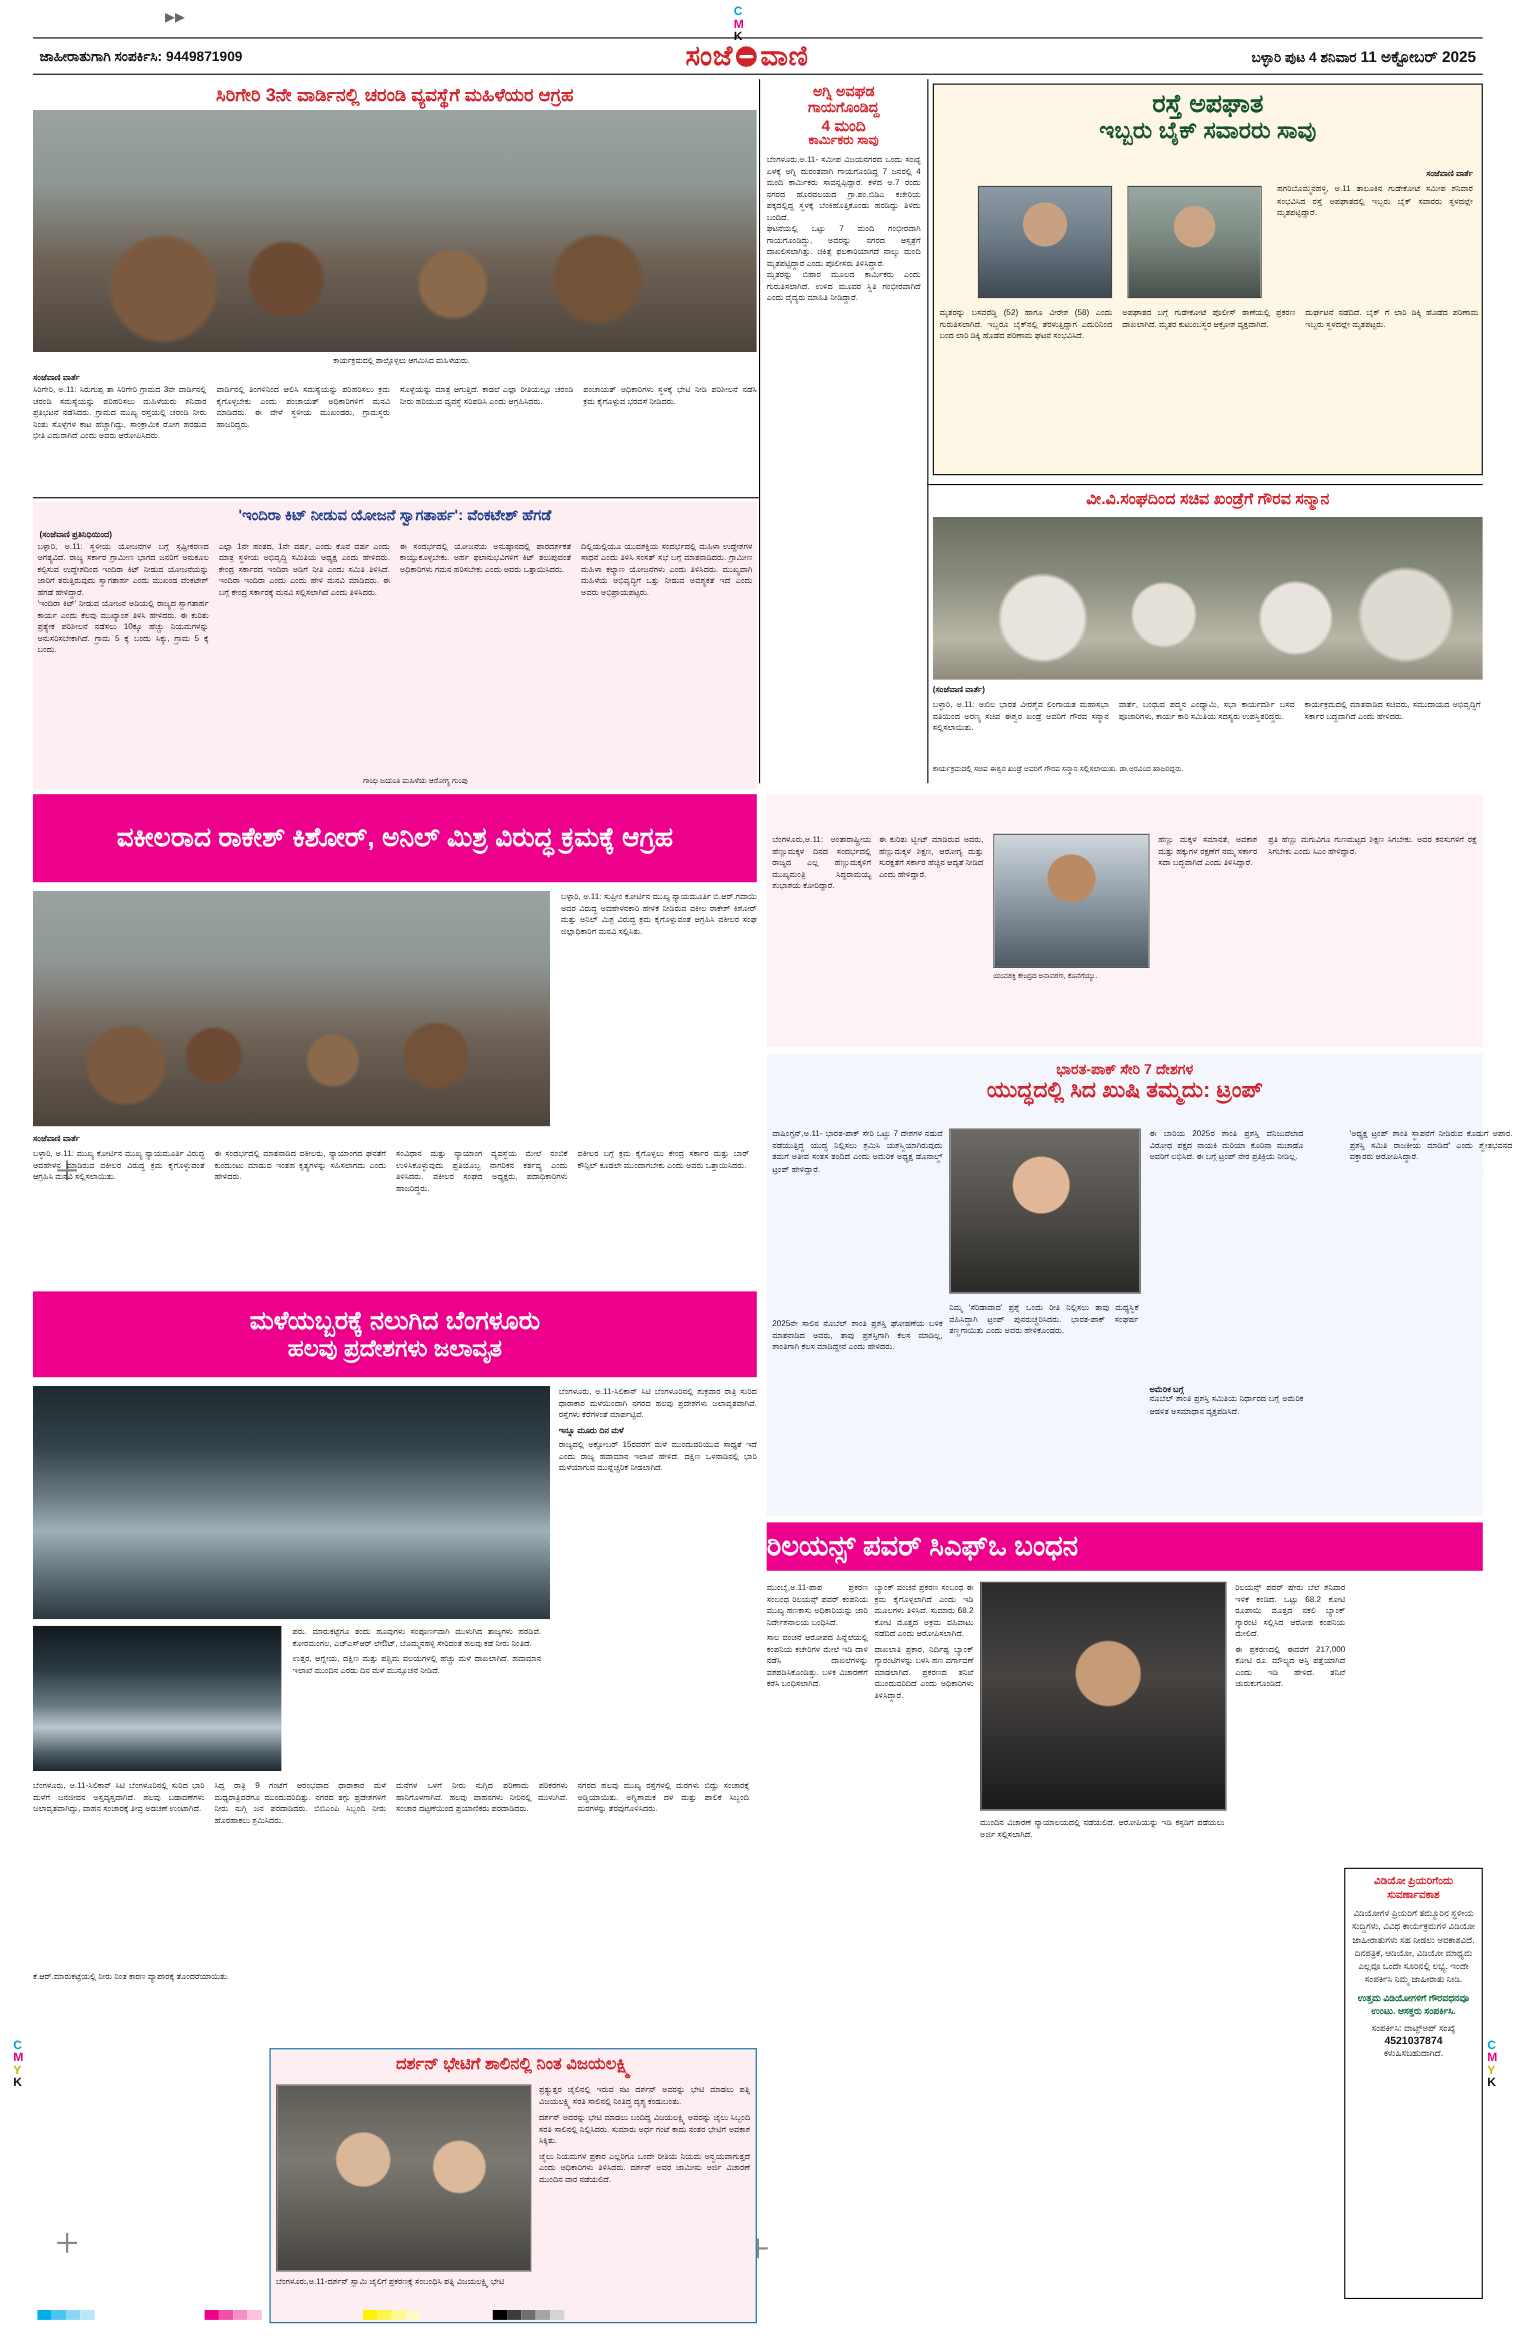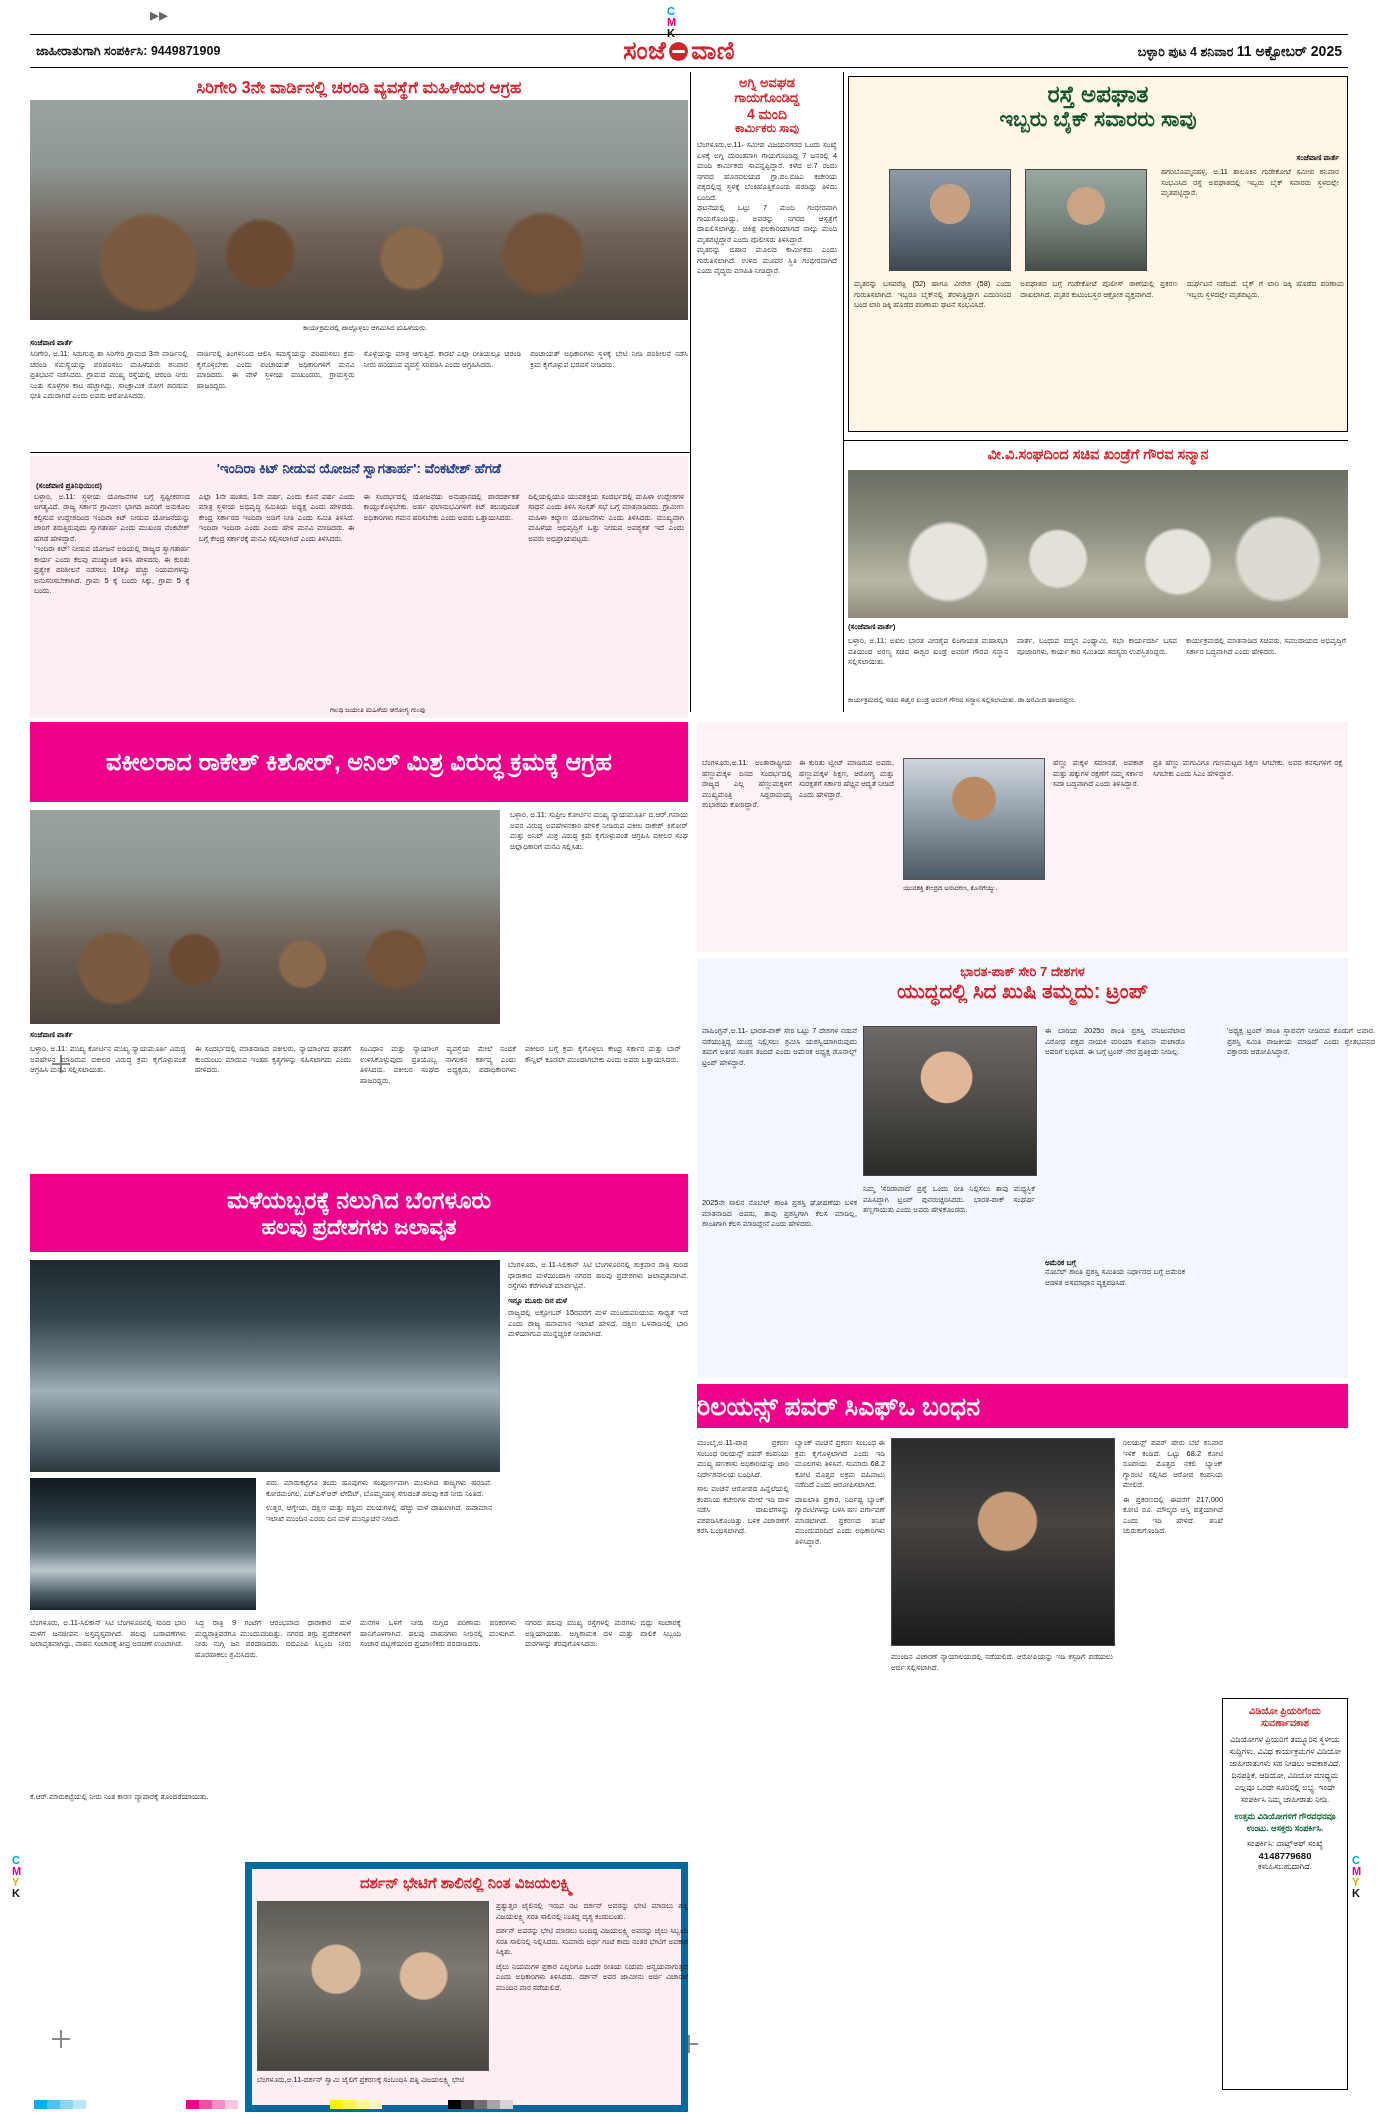--- a/index.html
+++ b/index.html
@@ -309,39 +309,39 @@
       <div style="margin-bottom:4px;">ಬ್ಯಾಂಕ್ ವಂಚನೆ ಪ್ರಕರಣ ಸಂಬಂಧ ಈ ಕ್ರಮ ಕೈಗೊಳ್ಳಲಾಗಿದೆ ಎಂದು ಇಡಿ ಮೂಲಗಳು ತಿಳಿಸಿವೆ. ಸುಮಾರು 68.2 ಕೋಟಿ ಮೊತ್ತದ ಅಕ್ರಮ ವಹಿವಾಟು ನಡೆದಿದೆ ಎಂದು ಆರೋಪಿಸಲಾಗಿದೆ.</div>
       <div>ದಾಖಲಾತಿ ಪ್ರಕಾರ, ನಿರ್ದಿಷ್ಟ ಬ್ಯಾಂಕ್ ಗ್ಯಾರಂಟಿಗಳನ್ನು ಬಳಸಿ ಹಣ ವರ್ಗಾವಣೆ ಮಾಡಲಾಗಿದೆ. ಪ್ರಕರಣದ ತನಿಖೆ ಮುಂದುವರಿದಿದೆ ಎಂದು ಅಧಿಕಾರಿಗಳು ತಿಳಿಸಿದ್ದಾರೆ.</div>
     </div>
     <div class="body-txt" style="position:absolute;left:426px;top:6px;width:100px;">
       <div style="margin-bottom:4px;">ರಿಲಯನ್ಸ್ ಪವರ್ ಷೇರು ಬೆಲೆ ಶನಿವಾರ ಇಳಿಕೆ ಕಂಡಿದೆ. ಒಟ್ಟು 68.2 ಕೋಟಿ ರೂಪಾಯಿ ಮೊತ್ತದ ನಕಲಿ ಬ್ಯಾಂಕ್ ಗ್ಯಾರಂಟಿ ಸಲ್ಲಿಸಿದ ಆರೋಪ ಕಂಪನಿಯ ಮೇಲಿದೆ.</div>
       <div>ಈ ಪ್ರಕರಣದಲ್ಲಿ ಈವರೆಗೆ 217,000 ಕೋಟಿ ರೂ. ಮೌಲ್ಯದ ಆಸ್ತಿ ಪತ್ತೆಯಾಗಿದೆ ಎಂದು ಇಡಿ ಹೇಳಿದೆ. ತನಿಖೆ ಚುರುಕುಗೊಂಡಿದೆ.</div>
     </div>
     <div class="body-txt" style="position:absolute;left:194px;top:220px;width:222px;">ಮುಂದಿನ ವಿಚಾರಣೆ ನ್ಯಾಯಾಲಯದಲ್ಲಿ ನಡೆಯಲಿದೆ. ಆರೋಪಿಯನ್ನು ಇಡಿ ಕಸ್ಟಡಿಗೆ ಪಡೆಯಲು ಅರ್ಜಿ ಸಲ್ಲಿಸಲಾಗಿದೆ.</div>
   </div>
 
-  <div class="blk tintbox" style="left:245px;top:1862px;width:443px;height:250px;padding:3px 5px;border:7px solid #0369a1;">
+  <div class="blk tintbox" style="left:245px;top:1862px;width:443px;height:250px;padding:3px 5px;border:1px solid #0369a1;">
     <div class="hl banner-red kn" style="font-size:15px;padding:2px 0 5px;">ದರ್ಶನ್ ಭೇಟಿಗೆ ಶಾಲಿನಲ್ಲಿ ನಿಂತ ವಿಜಯಲಕ್ಷ್ಮಿ</div>
     <div class="photo" style="left:5px;top:32px;width:230px;height:168px;border:1px solid #555;">
       <div class="ph-in ph-darshan"></div>
     </div>
     <div class="body-txt" style="position:absolute;left:244px;top:32px;width:192px;">
       <div style="margin-bottom:4px;">ಪ್ರತ್ಯುತ್ತರ ಜೈಲಿನಲ್ಲಿ ಇರುವ ನಟ ದರ್ಶನ್ ಅವರನ್ನು ಭೇಟಿ ಮಾಡಲು ಪತ್ನಿ ವಿಜಯಲಕ್ಷ್ಮಿ ಸರತಿ ಸಾಲಿನಲ್ಲಿ ನಿಂತಿದ್ದ ದೃಶ್ಯ ಕಂಡುಬಂತು.</div>
       <div style="margin-bottom:4px;">ದರ್ಶನ್ ಅವರನ್ನು ಭೇಟಿ ಮಾಡಲು ಬಂದಿದ್ದ ವಿಜಯಲಕ್ಷ್ಮಿ ಅವರನ್ನು ಜೈಲು ಸಿಬ್ಬಂದಿ ಸರತಿ ಸಾಲಿನಲ್ಲಿ ನಿಲ್ಲಿಸಿದರು. ಸುಮಾರು ಅರ್ಧ ಗಂಟೆ ಕಾದು ನಂತರ ಭೇಟಿಗೆ ಅವಕಾಶ ಸಿಕ್ಕಿತು.</div>
       <div>ಜೈಲು ನಿಯಮಗಳ ಪ್ರಕಾರ ಎಲ್ಲರಿಗೂ ಒಂದೇ ರೀತಿಯ ನಿಯಮ ಅನ್ವಯವಾಗುತ್ತದೆ ಎಂದು ಅಧಿಕಾರಿಗಳು ತಿಳಿಸಿದರು. ದರ್ಶನ್ ಅವರ ಜಾಮೀನು ಅರ್ಜಿ ವಿಚಾರಣೆ ಮುಂದಿನ ವಾರ ನಡೆಯಲಿದೆ.</div>
     </div>
     <div class="body-txt" style="position:absolute;left:5px;top:206px;width:230px;">ಬೆಂಗಳೂರು,ಅ.11-ದರ್ಶನ್ ಸ್ವಾಮಿ ಜೈಲಿಗೆ ಪ್ರಕರಣಕ್ಕೆ ಸಂಬಂಧಿಸಿ ಪತ್ನಿ ವಿಜಯಲಕ್ಷ್ಮಿ ಭೇಟಿ</div>
   </div>
 
   <div class="side-ad" style="left:1222px;top:1698px;width:126px;height:392px;">
     <div class="ad-h">ವಿಡಿಯೋ ಪ್ರಿಯರಿಗೆಂದು ಸುವರ್ಣಾವಕಾಶ</div>
     <div class="ad-b">ವಿಡಿಯೋಗಳ ಪ್ರಿಯರಿಗೆ ತಮ್ಮೂರಿನ ಸ್ಥಳೀಯ ಸುದ್ದಿಗಳು, ವಿವಿಧ ಕಾರ್ಯಕ್ರಮಗಳ ವಿಡಿಯೋ ಜಾಹೀರಾತುಗಳು ಸಹ ನೀಡಲು ಅವಕಾಶವಿದೆ. ದಿನಪತ್ರಿಕೆ, ಆಡಿಯೋ, ವಿಡಿಯೋ ಮಾಧ್ಯಮ ಎಲ್ಲವೂ ಒಂದೇ ಸೂರಿನಲ್ಲಿ ಲಭ್ಯ. ಇಂದೇ ಸಂಪರ್ಕಿಸಿ ನಿಮ್ಮ ಜಾಹೀರಾತು ನೀಡಿ.</div>
     <div class="ad-f">ಉತ್ತಮ ವಿಡಿಯೋಗಳಿಗೆ ಗೌರವಧನವೂ ಉಂಟು. ಆಸಕ್ತರು ಸಂಪರ್ಕಿಸಿ.</div>
     <div class="ad-b" style="margin-top:4px;">ಸಂಪರ್ಕಿಸಿ: ವಾಟ್ಸ್ಅಪ್ ಸಂಖ್ಯೆ</div>
-    <div class="ad-phone">4148779680</div>
+    <div class="ad-phone">4521037874</div>
     <div class="ad-b">ಕಳುಹಿಸಬಹುದಾಗಿದೆ.</div>
   </div>
 
   <div class="colorbar" style="left:34px;top:2100px;">
     <div style="background:#00aeef"></div>
       <div style="background:#4cc3f0"></div>
       <div style="background:#8ad6f5"></div>
       <div style="background:#b9e6f9"></div>
   </div>
   <div class="colorbar" style="left:186px;top:2100px;">

